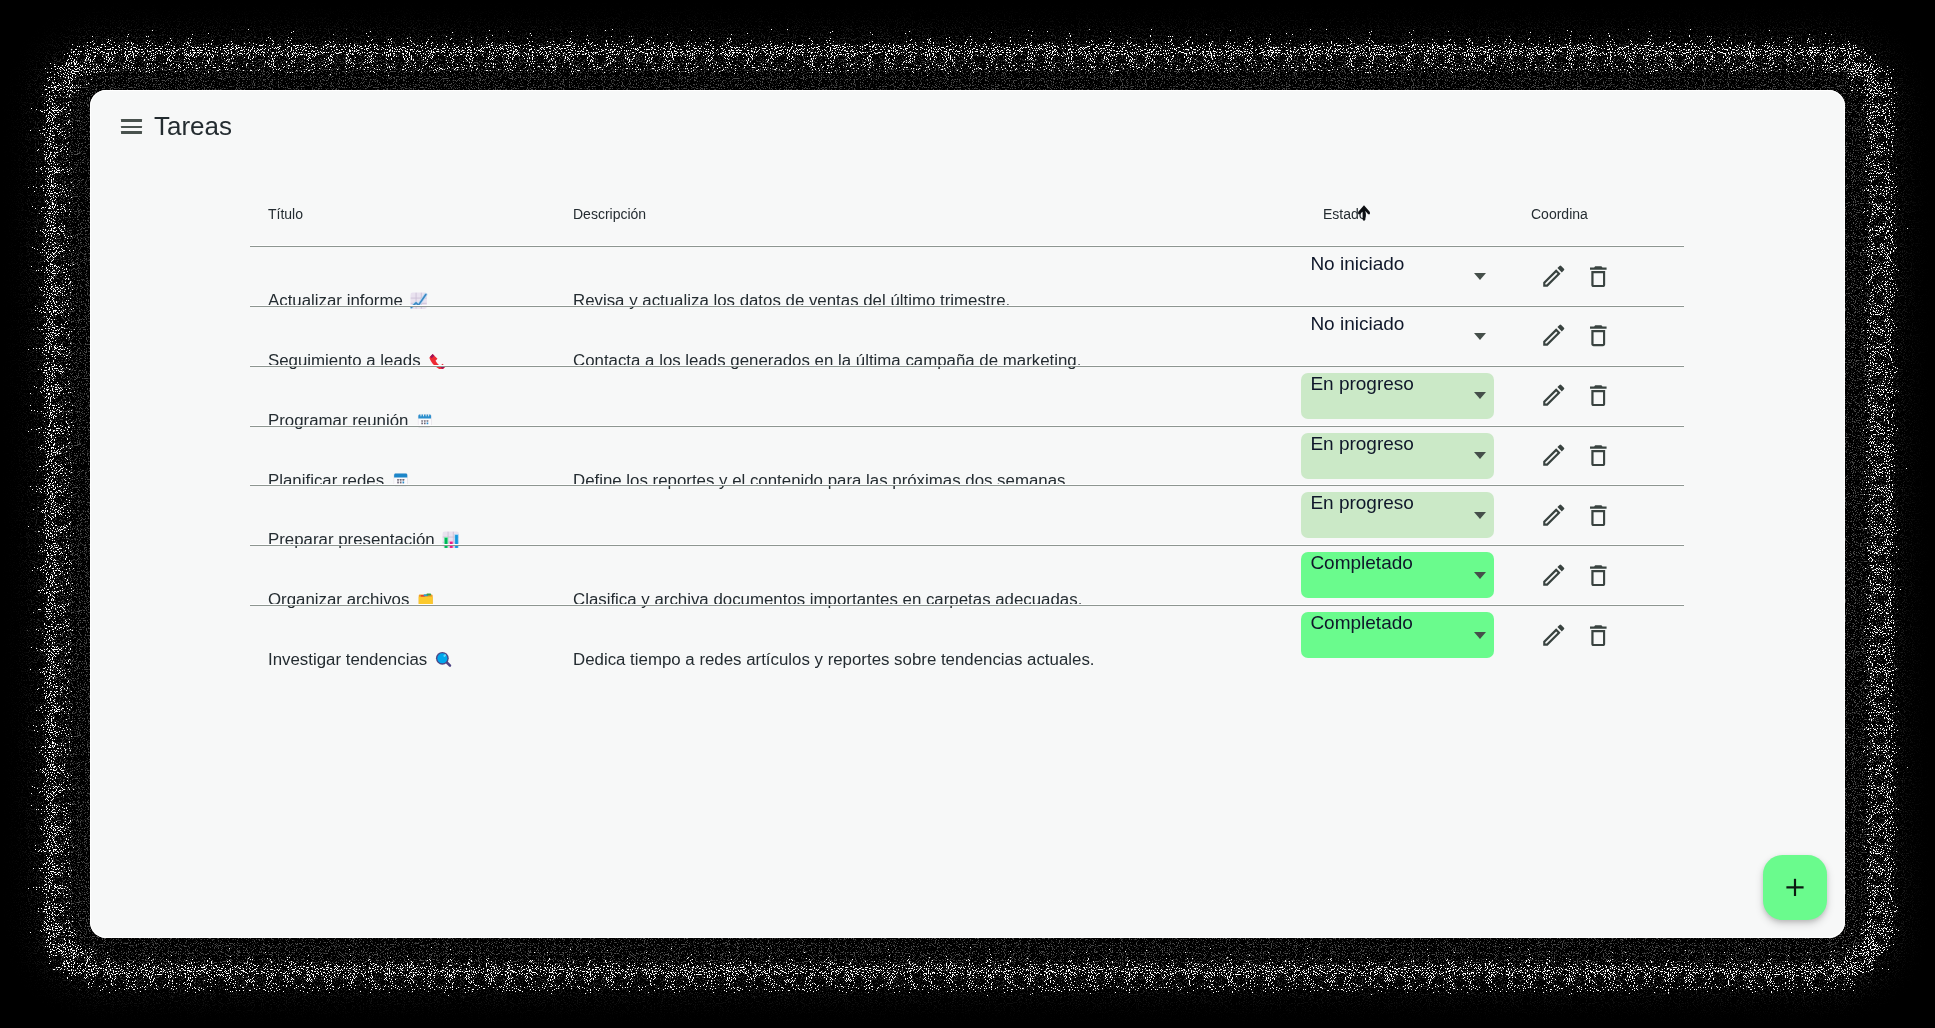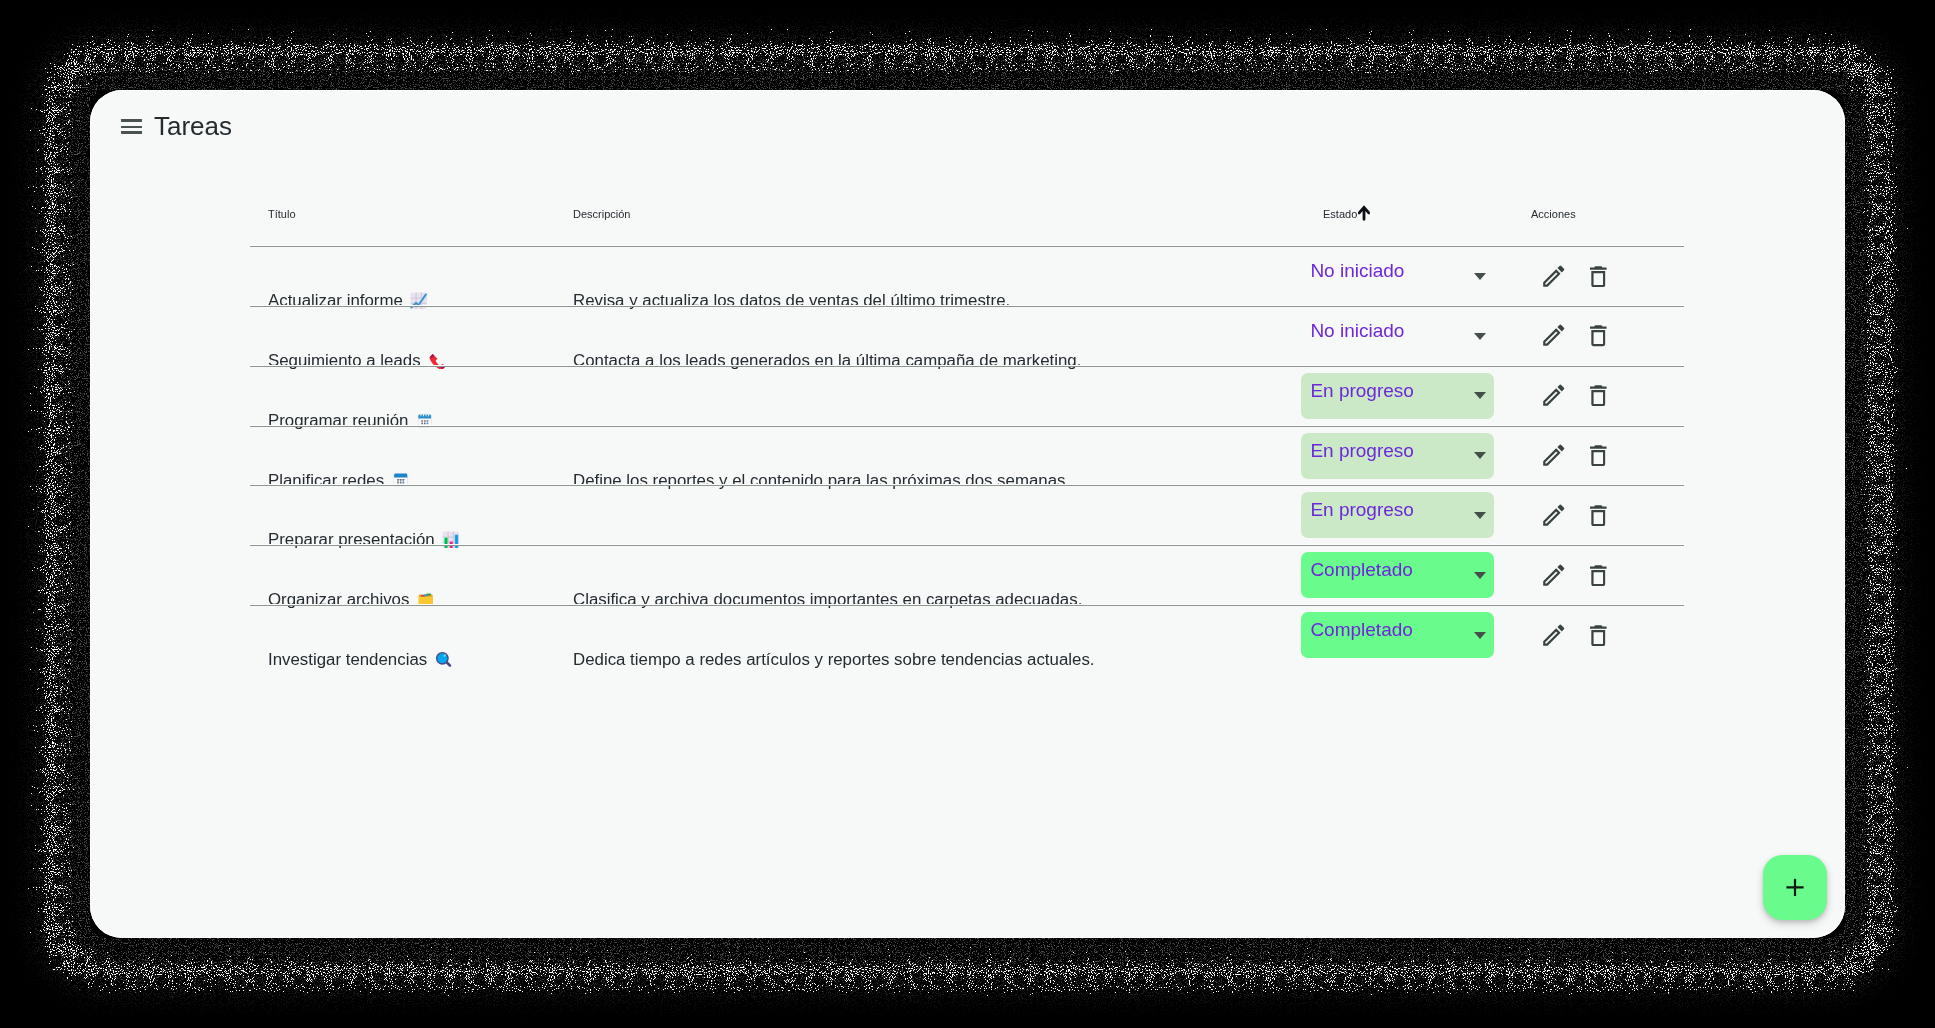--- a/index.html
+++ b/index.html
@@ -2,54 +2,54 @@
 <html><head>
 <meta charset="utf-8">
 <title>Tareas</title>
 <style>
   html,body{margin:0;padding:0;}
   body{width:1935px;height:1028px;background:#000000;font-family:"Liberation Sans",sans-serif;overflow:hidden;}
   #stage{position:relative;width:1935px;height:1028px;overflow:hidden;}
   #glow{position:absolute;left:0;top:0;}
 
   #card{position:absolute;left:90px;top:90px;width:1755px;height:848px;
-        background:#f7f8f8;border-radius:32px;overflow:hidden;box-shadow:inset 0 0 0 1px #ffffff;}
+        background:#f7f8f8;border-radius:16px;overflow:hidden;box-shadow:inset 0 0 0 1px #ffffff;}
 
   
   .hamburger{position:absolute;left:30.8px;top:29.4px;width:21.2px;height:15px;cursor:pointer;}
   .hamburger i{position:absolute;left:0;width:21.2px;height:2.2px;background:#49524e;border-radius:0.4px;}
   .hamburger i:nth-child(1){top:0px;}
   .hamburger i:nth-child(2){top:6.2px;}
   .hamburger i:nth-child(3){top:12.1px;}
   .apptitle{position:absolute;left:64px;top:21px;font-size:26px;line-height:30px;color:#242c30;white-space:nowrap;}
 
   
   .table{position:absolute;left:60px;top:99px;width:1634px;}
   .thead{position:relative;height:57px;}
-  .th{position:absolute;top:15px;font-size:11px;line-height:20px;color:#242c31;white-space:nowrap;}
+  .th{position:absolute;top:15px;font-size:14px;line-height:20px;color:#242c31;white-space:nowrap;}
   .th.h1{left:118px;}
   .th.h2{left:423px;}
   .th.h3{left:1151px;margin-left:22px;}
   .th.h4{left:1381px;}
   .sortarrow{position:absolute;left:1208px;top:16px;width:12px;height:15.5px;line-height:0;}
 
   .hline{position:absolute;left:100px;width:1434px;height:1px;background:#8d9691;}
   .hline::before{content:"";position:absolute;left:0;top:-1px;width:100%;height:1px;background:#ffffff;}
 
   .row{position:absolute;left:0;width:1634px;height:60px;}
   .cell{position:absolute;font-size:16.85px;line-height:20px;color:#242c31;white-space:nowrap;top:21px;margin-top:24px;}
   .cell.t{left:118px;}
   .cell.d{left:423px;}
   .emoji{display:inline-block;width:17.4px;height:17.4px;vertical-align:-3.3px;margin-left:7.5px;line-height:0;}
 
   .statuswrap{position:absolute;left:1151px;top:7px;width:193px;height:46px;
               border-radius:7px;box-sizing:border-box;}
   .statuswrap.prog{background:#cbe9c7;}
   .statuswrap.done{background:#6afb8d;}
-  .statustext{position:absolute;left:9.4px;top:7px;font-size:19px;line-height:22px;color:#6d28d9;white-space:nowrap;text-align:right;}
+  .statustext{position:absolute;left:9.4px;top:0;font-size:19px;line-height:22px;color:#0f172a;white-space:nowrap;text-align:right;}
   .caret{position:absolute;left:173.4px;top:19.7px;width:0;height:0;
          border-left:6.0px solid transparent;border-right:6.0px solid transparent;border-top:7.6px solid #454f4a;}
 
   .act{position:absolute;cursor:pointer;line-height:0;}
   .act.edit{top:18.5px;}
   .act.del{top:19.5px;}
   .act.edit{left:1392px;}
   .act.del{left:1439px;}
 
   
@@ -102,21 +102,21 @@
     <div class="table">
       <div class="thead">
         <div class="th h1">Título</div>
         <div class="th h2">Descripción</div>
         <div class="th h3">Estado</div>
         <div class="sortarrow">
           <svg width="12" height="15.5" viewBox="0 0 12 15.5">
               <path d="M6 0.35 L11.9 7.05 L11.9 9.15 L10.15 9.15 L7.4 6.0 L7.4 14.35 A1.15 1.15 0 0 1 4.6 14.35 L4.6 6.0 L1.85 9.15 L0.1 9.15 L0.1 7.05 Z" fill="#0d1013"></path>
             </svg>
         </div>
-        <div class="th h4">Acciones</div>
+        <div class="th h4">Coordina</div>
       </div>
       <div id="rows">
           <div class="row" style="top: 57px;">
             <div class="cell t"><span>Actualizar informe</span><span class="emoji"><svg viewBox="0 0 36 36">
                   <rect x="1" y="1" width="34" height="34" rx="5" fill="#e9e2ef"></rect>
                   <g stroke="#cbbfd6" stroke-width="1.8">
                     <path d="M12.6 1.5V34.5M23.4 1.5V34.5M1.5 12.6H34.5M1.5 23.4H34.5"></path>
                   </g>
                   <path d="M2.8 32 L12.5 22.4 L17.6 27.2 L32.8 5.2" fill="none" stroke="#bcd9f2" stroke-width="6.6" stroke-linejoin="round" stroke-linecap="round"></path>
                   <path d="M2.8 32 L12.5 22.4 L17.6 27.2 L32.8 5.2" fill="none" stroke="#3b88c3" stroke-width="3.4" stroke-linejoin="round" stroke-linecap="round"></path>

